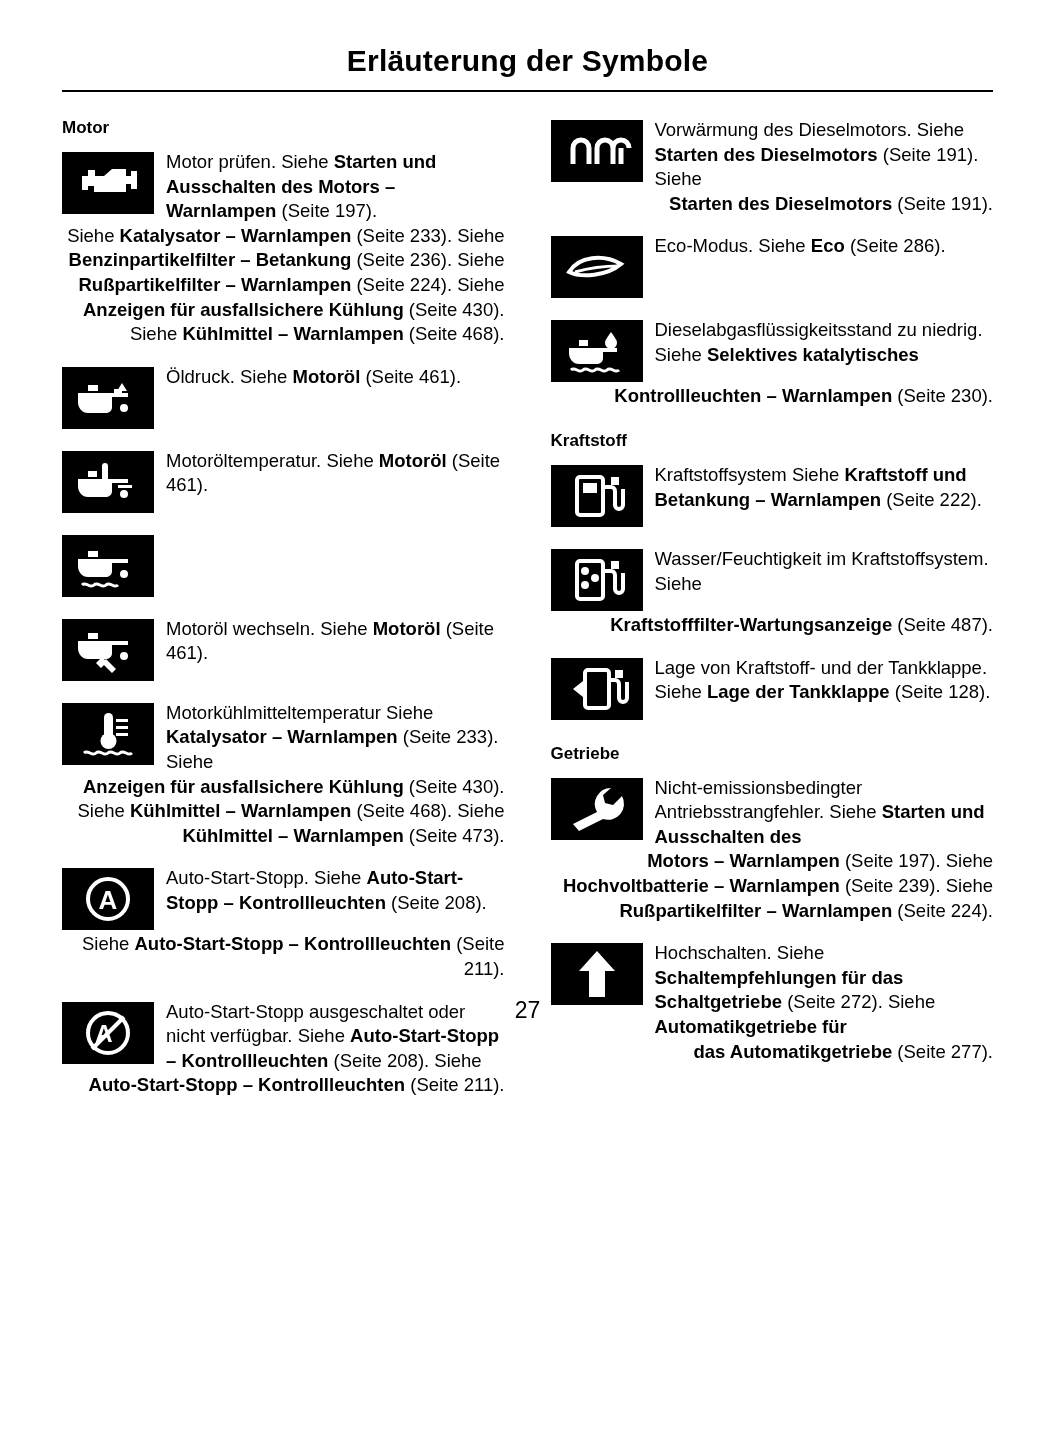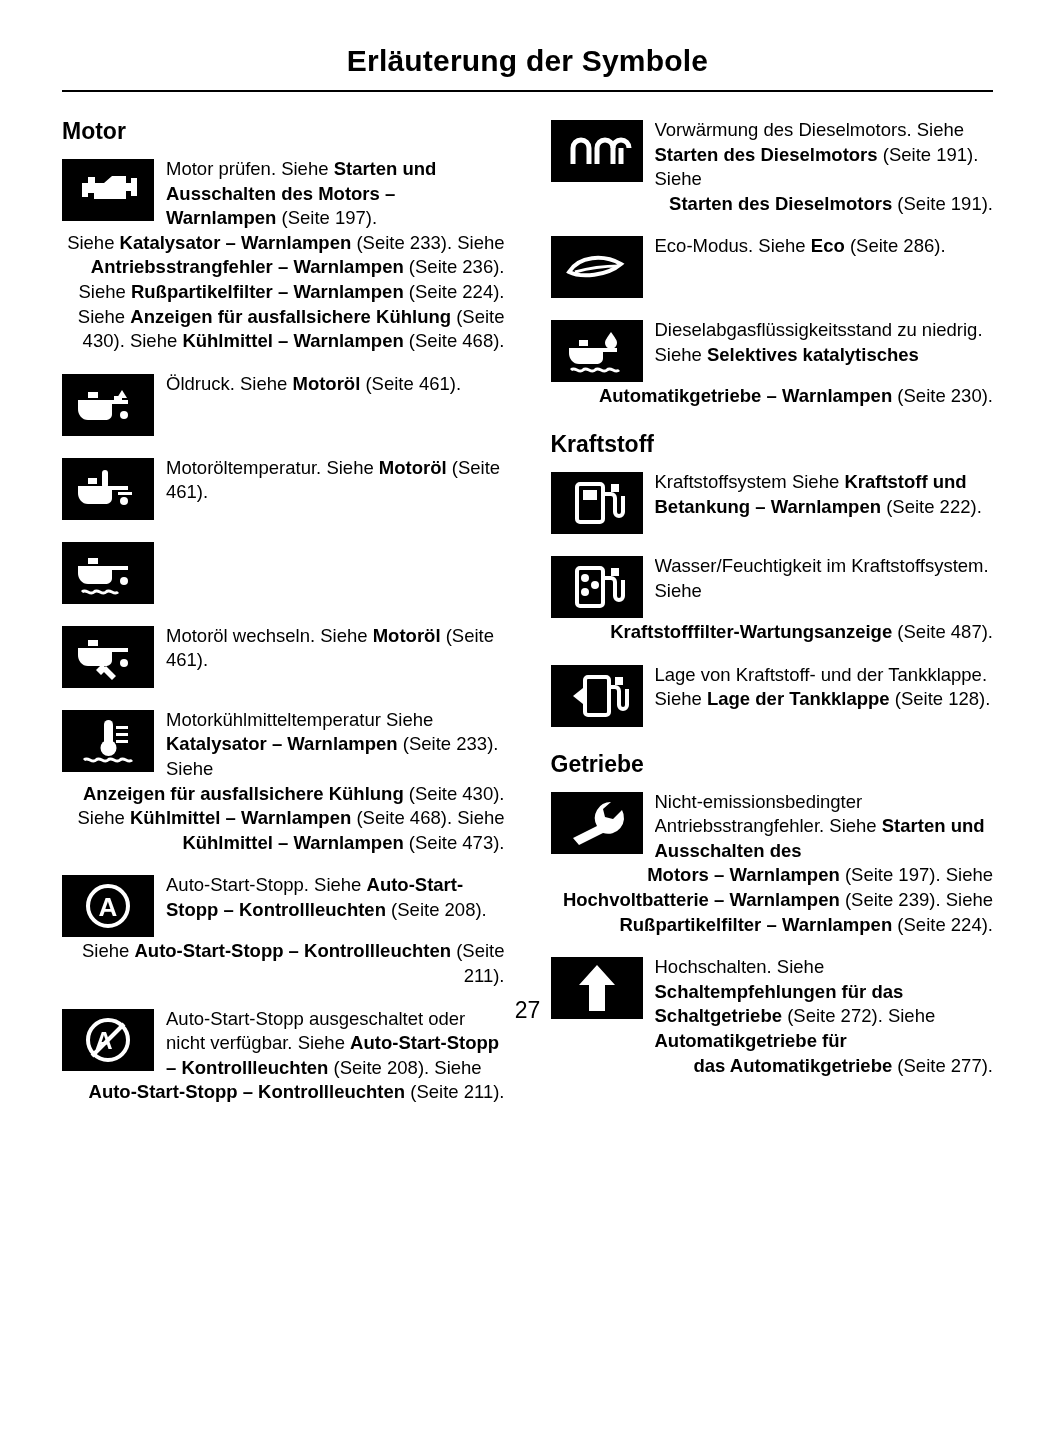--- a/index.html
+++ b/index.html
@@ -32,21 +32,21 @@
     margin: 0 0 26px 0;
   }
   .columns {
     display: flex;
     gap: 46px;
   }
   .col {
     width: 455px;
   }
   h2.section-title {
-    font-size: 23px;
+    font-size: 17px;
     font-weight: bold;
     margin: 0 0 12px 0;
   }
   .col > h2.section-title.spaced {
     margin-top: 22px;
   }
   .entry {
     margin-bottom: 18px;
     font-size: 18.5px;
     line-height: 1.33;
@@ -100,21 +100,21 @@
     <div class="col">
       <h2 class="section-title">Motor</h2>
 
       <div class="entry">
         <span class="icon">
           <svg viewBox="0 0 92 62">
             <path fill="#fff" d="M20 24h6v-6h7v6h9l8-7h14v7h5v-5h6v18h-6v-5h-5v8H32v-6h-6v4h-6z"></path>
           </svg>
         </span>
         <div class="text">Motor prüfen.  Siehe <b>Starten und Ausschalten des Motors – Warnlampen</b> (Seite 197).</div>
-        <div class="tail">Siehe <b>Katalysator – Warnlampen</b> (Seite 233).  Siehe <b>Antriebsstrangfehler – Warnlampen</b> (Seite 236).  Siehe <b>Rußpartikelfilter – Warnlampen</b> (Seite 224). Siehe <b>Anzeigen für ausfallsichere Kühlung</b> (Seite 430). Siehe <b>Kühlmittel – Warnlampen</b> (Seite 468).</div>
+        <div class="tail">Siehe <b>Katalysator – Warnlampen</b> (Seite 233).  Siehe <b>Benzinpartikelfilter – Betankung</b> (Seite 236).  Siehe <b>Rußpartikelfilter – Warnlampen</b> (Seite 224). Siehe <b>Anzeigen für ausfallsichere Kühlung</b> (Seite 430). Siehe <b>Kühlmittel – Warnlampen</b> (Seite 468).</div>
       </div>
 
       <div class="entry">
         <span class="icon">
           <svg viewBox="0 0 92 62">
             <path fill="#fff" d="M16 26h34v14c0 4-3 6-7 6H26c-6 0-10-5-10-11z"></path>
             <path fill="#fff" d="M50 26h16v4H50z"></path>
             <path fill="#fff" d="M52 22h8v5h-8z"></path>
             <path fill="#fff" d="M26 18h10v6H26z"></path>
             <circle fill="#fff" cx="62" cy="41" r="4"></circle>
@@ -232,21 +232,21 @@
         <span class="icon">
           <svg viewBox="0 0 92 62">
             <path fill="#fff" d="M18 28h34v10c0 4-3 6-7 6H28c-6 0-10-5-10-11z"></path>
             <path fill="#fff" d="M52 28h14v4H52z"></path>
             <path fill="#fff" d="M28 20h9v6h-9z"></path>
             <path fill="#fff" d="M60 12c4 6 6 8 6 11a6 6 0 01-12 0c0-3 2-5 6-11z"></path>
             <path fill="none" stroke="#fff" stroke-width="3" d="M20 50c4-4 8 4 12 0s8 4 12 0 8 4 12 0 8 4 12 0"></path>
           </svg>
         </span>
         <div class="text">Dieselabgasflüssigkeitsstand zu niedrig.  Siehe <b>Selektives katalytisches</b></div>
-        <div class="tail"><b>Automatikgetriebe – Warnlampen</b> (Seite 230).</div>
+        <div class="tail"><b>Kontrollleuchten – Warnlampen</b> (Seite 230).</div>
       </div>
 
       <h2 class="section-title spaced">Kraftstoff</h2>
 
       <div class="entry">
         <span class="icon">
           <svg viewBox="0 0 92 62">
             <rect fill="none" stroke="#fff" stroke-width="4" x="26" y="12" width="26" height="38" rx="3"></rect>
             <path fill="#fff" d="M32 18h14v10H32z"></path>
             <path fill="none" stroke="#fff" stroke-width="4" d="M52 22h8a4 4 0 014 4v14a4 4 0 008 0V24"></path>

